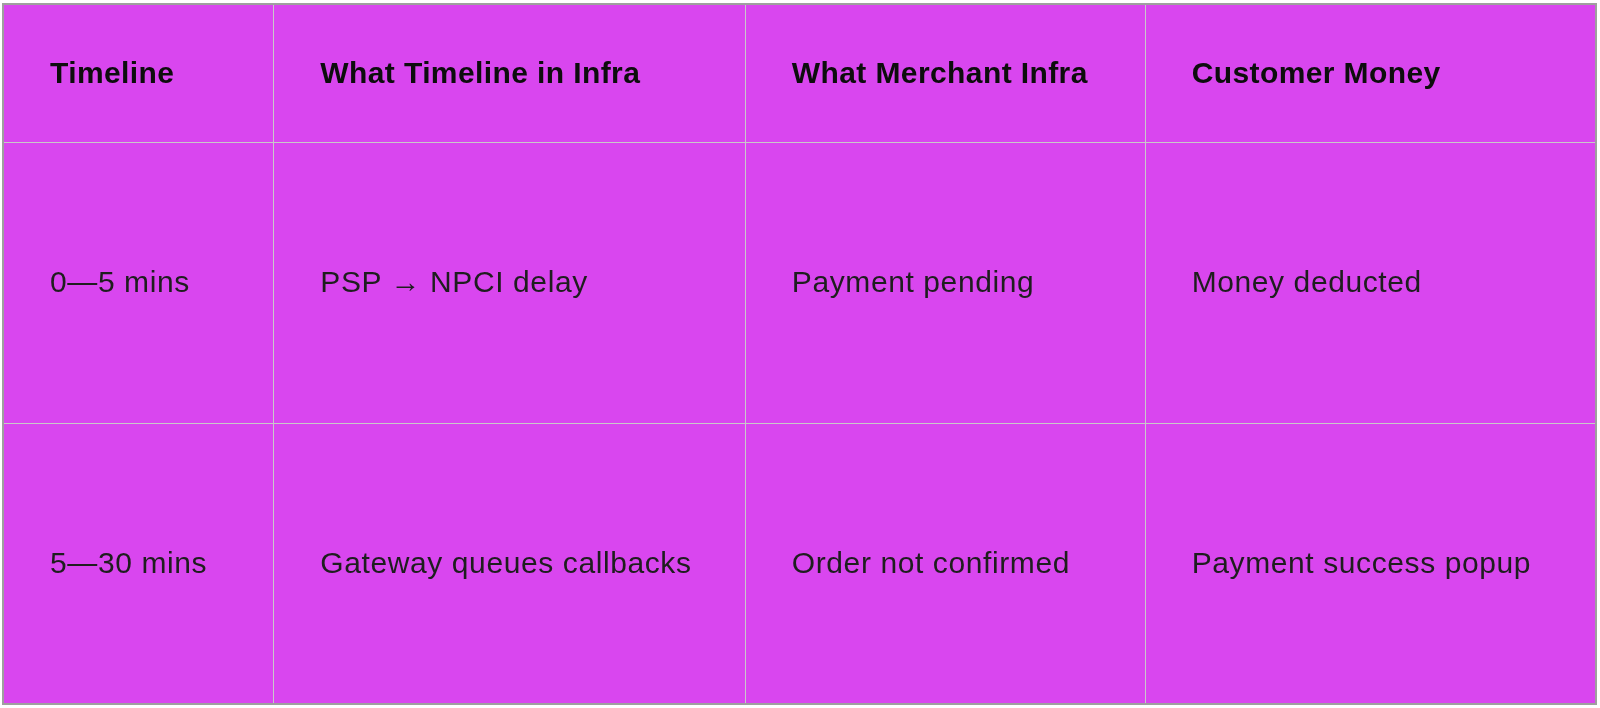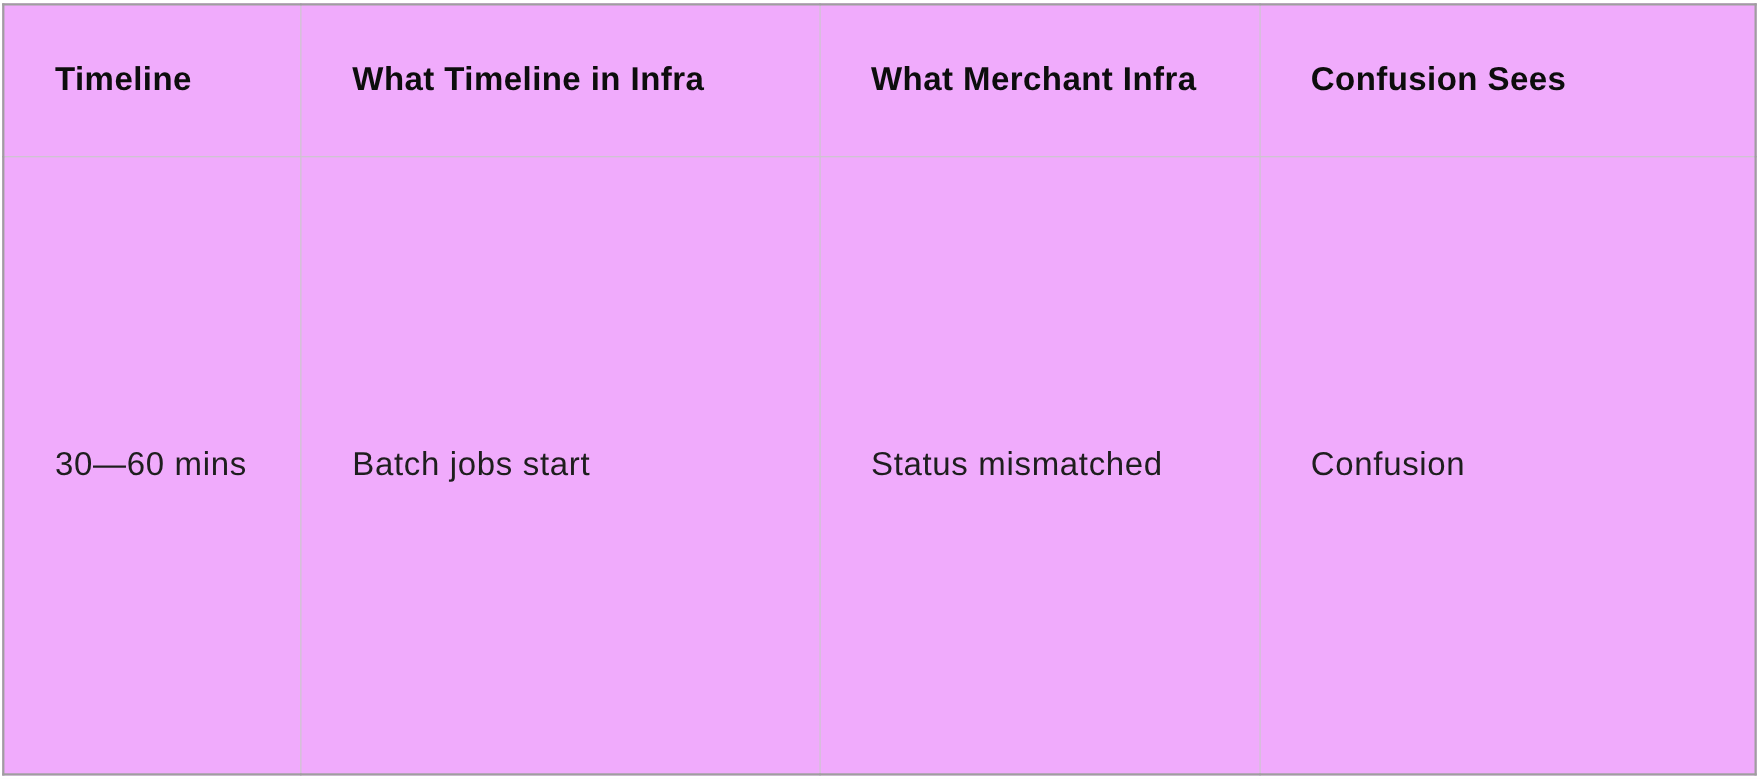--- a/index.html
+++ b/index.html
@@ -18,21 +18,21 @@
     top: 3px;
     width: 1595px;
     height: 702px;
   }
 
   table.compare-table {
     width: 100%;
     height: 100%;
     border-collapse: collapse;
     table-layout: fixed;
-    background: #f0abfc;
+    background: #d946ef;
     border: 2px solid #9f9f9f;
   }
 
   table.compare-table th,
   table.compare-table td {
     border: 1px solid #c9c9c9;
     vertical-align: middle;
     text-align: left;
     padding: 0 24px 0 46px;
     font-size: 30px;
@@ -70,25 +70,31 @@
       <col class="c-timeline">
       <col class="c-infra">
       <col class="c-merchant">
       <col class="c-customer">
     </colgroup>
     <thead>
       <tr>
         <th>Timeline</th>
         <th>What Timeline in Infra</th>
         <th>What Merchant Infra</th>
-        <th>Confusion Sees</th>
+        <th>Customer Money</th>
       </tr>
     </thead>
     <tbody>
       <tr>
-        <td>30—60 mins</td>
-        <td>Batch jobs start</td>
-        <td>Status mismatched</td>
-        <td>Confusion</td>
+        <td>0—5 mins</td>
+        <td>PSP → NPCI delay</td>
+        <td>Payment pending</td>
+        <td>Money deducted</td>
+      </tr>
+      <tr>
+        <td>5—30 mins</td>
+        <td>Gateway queues callbacks</td>
+        <td>Order not confirmed</td>
+        <td>Payment success popup</td>
       </tr>
     </tbody>
   </table>
 </div>
 
 </body></html>

